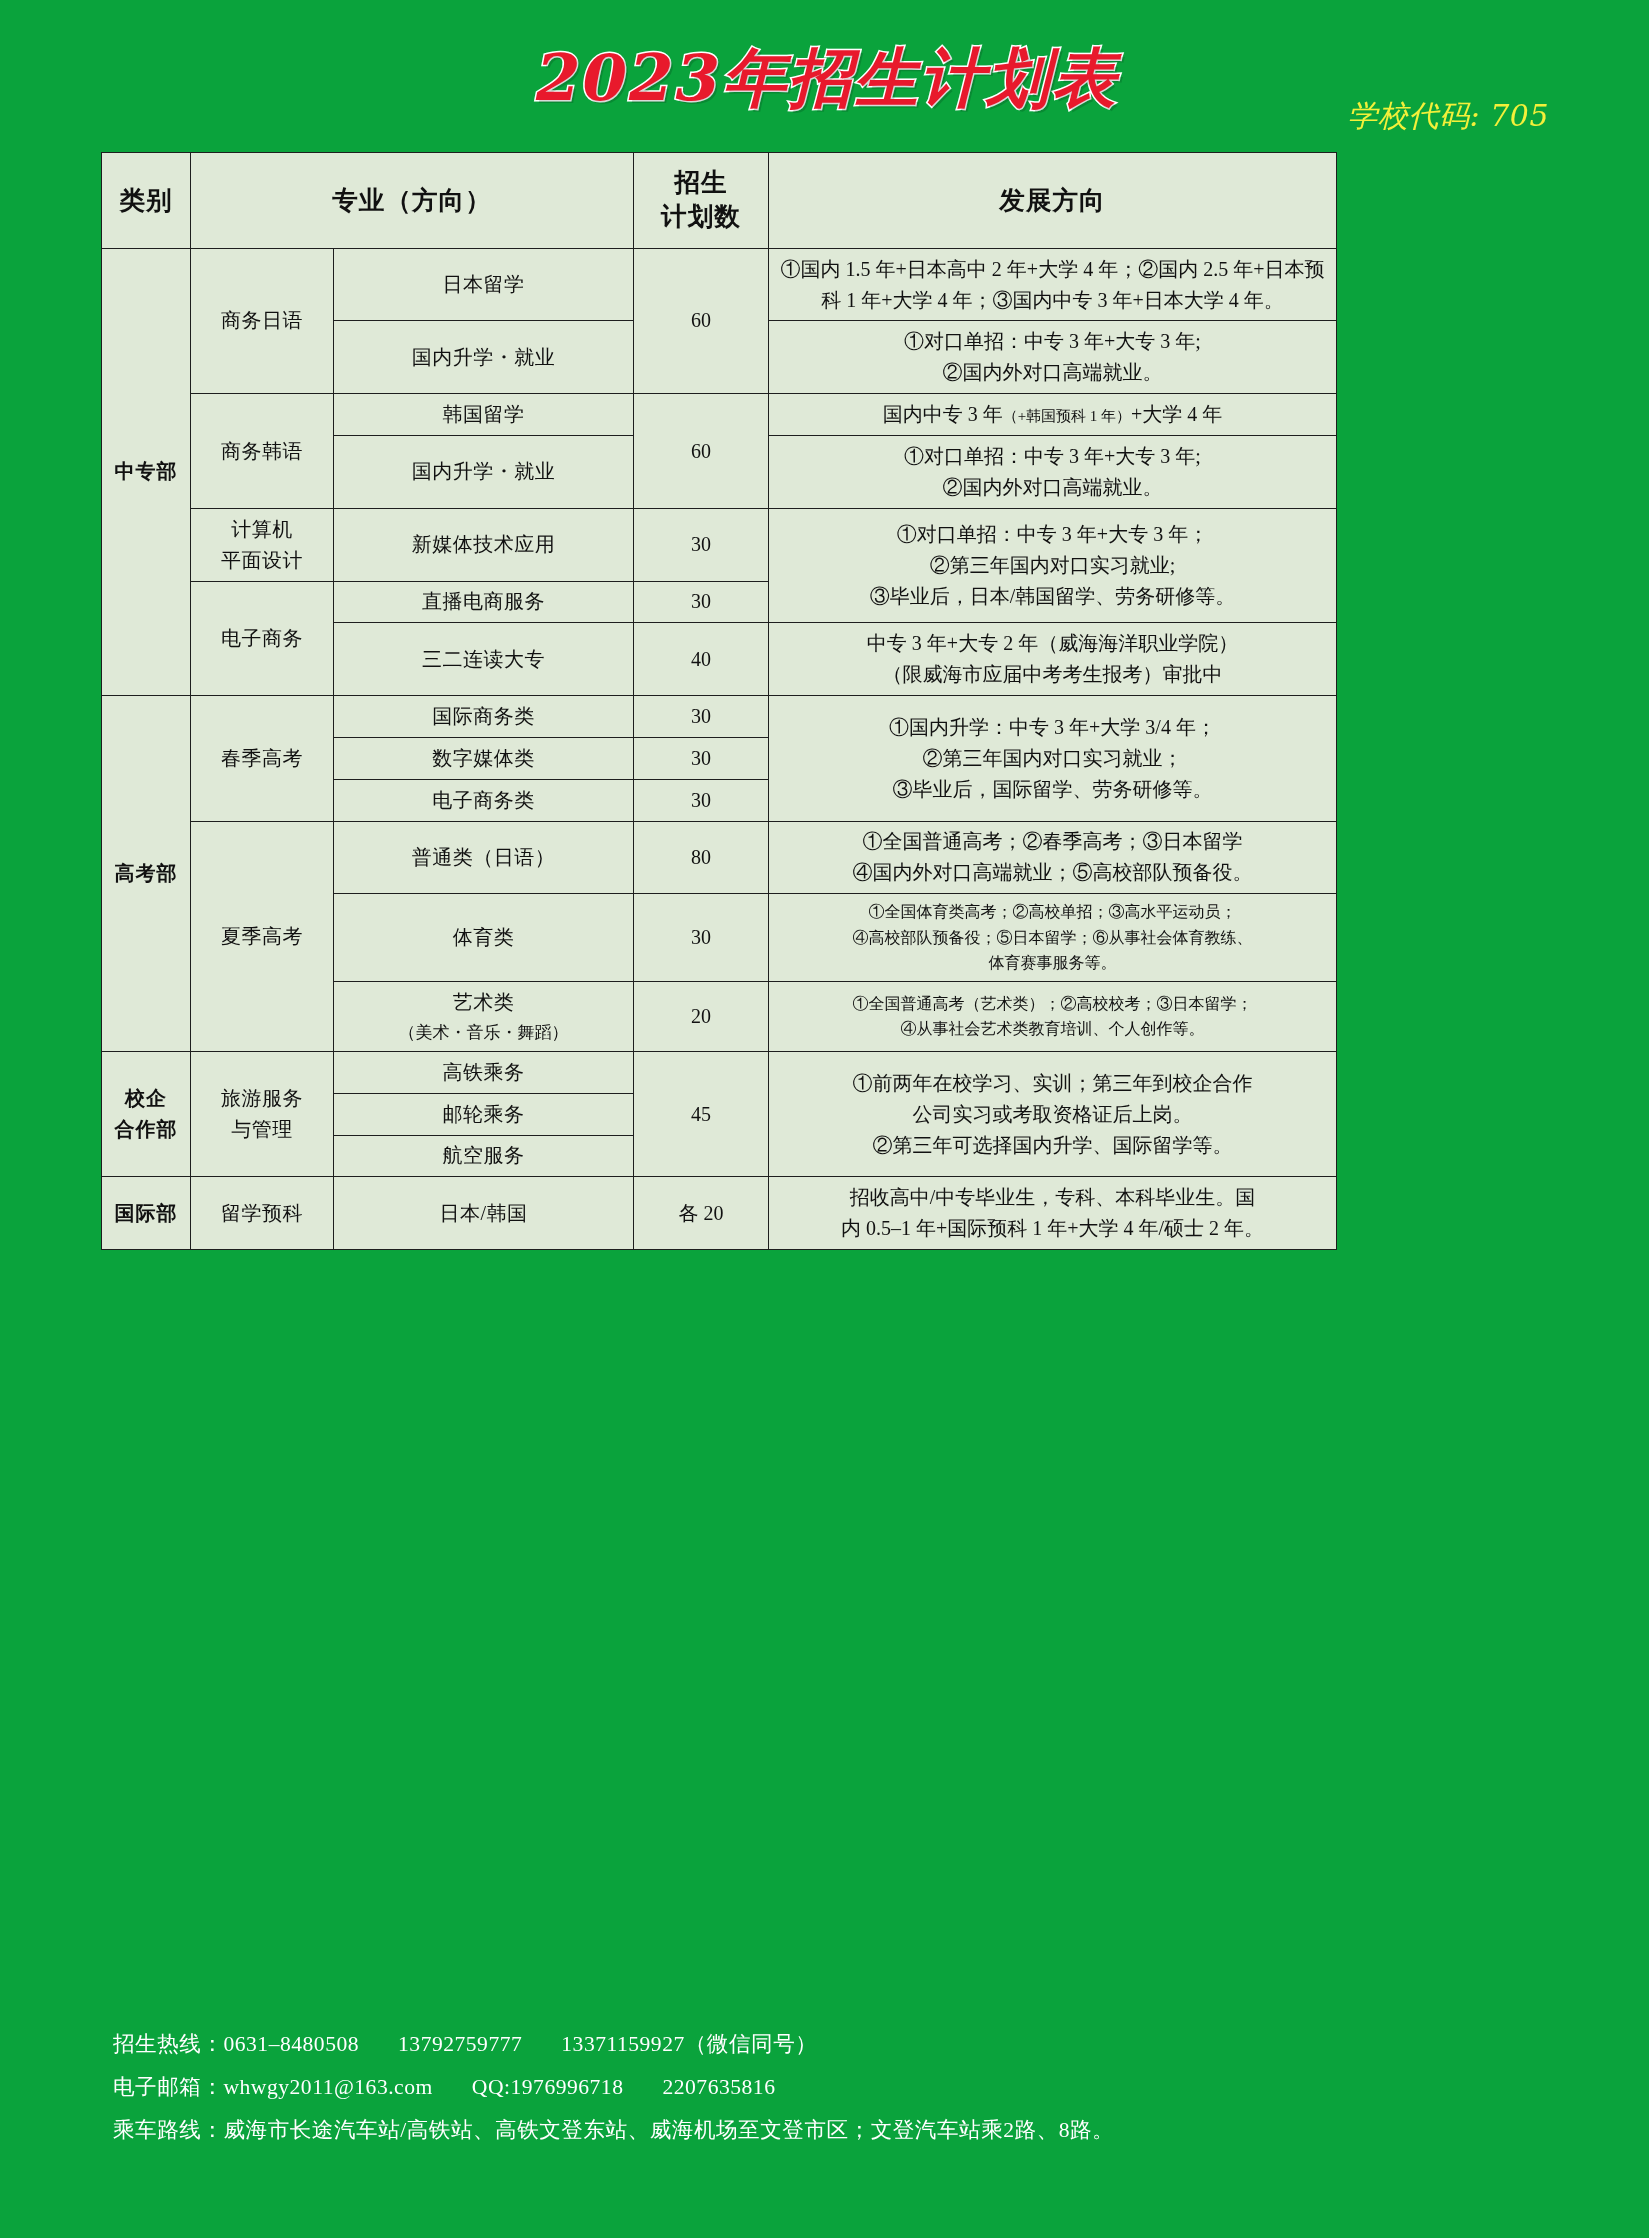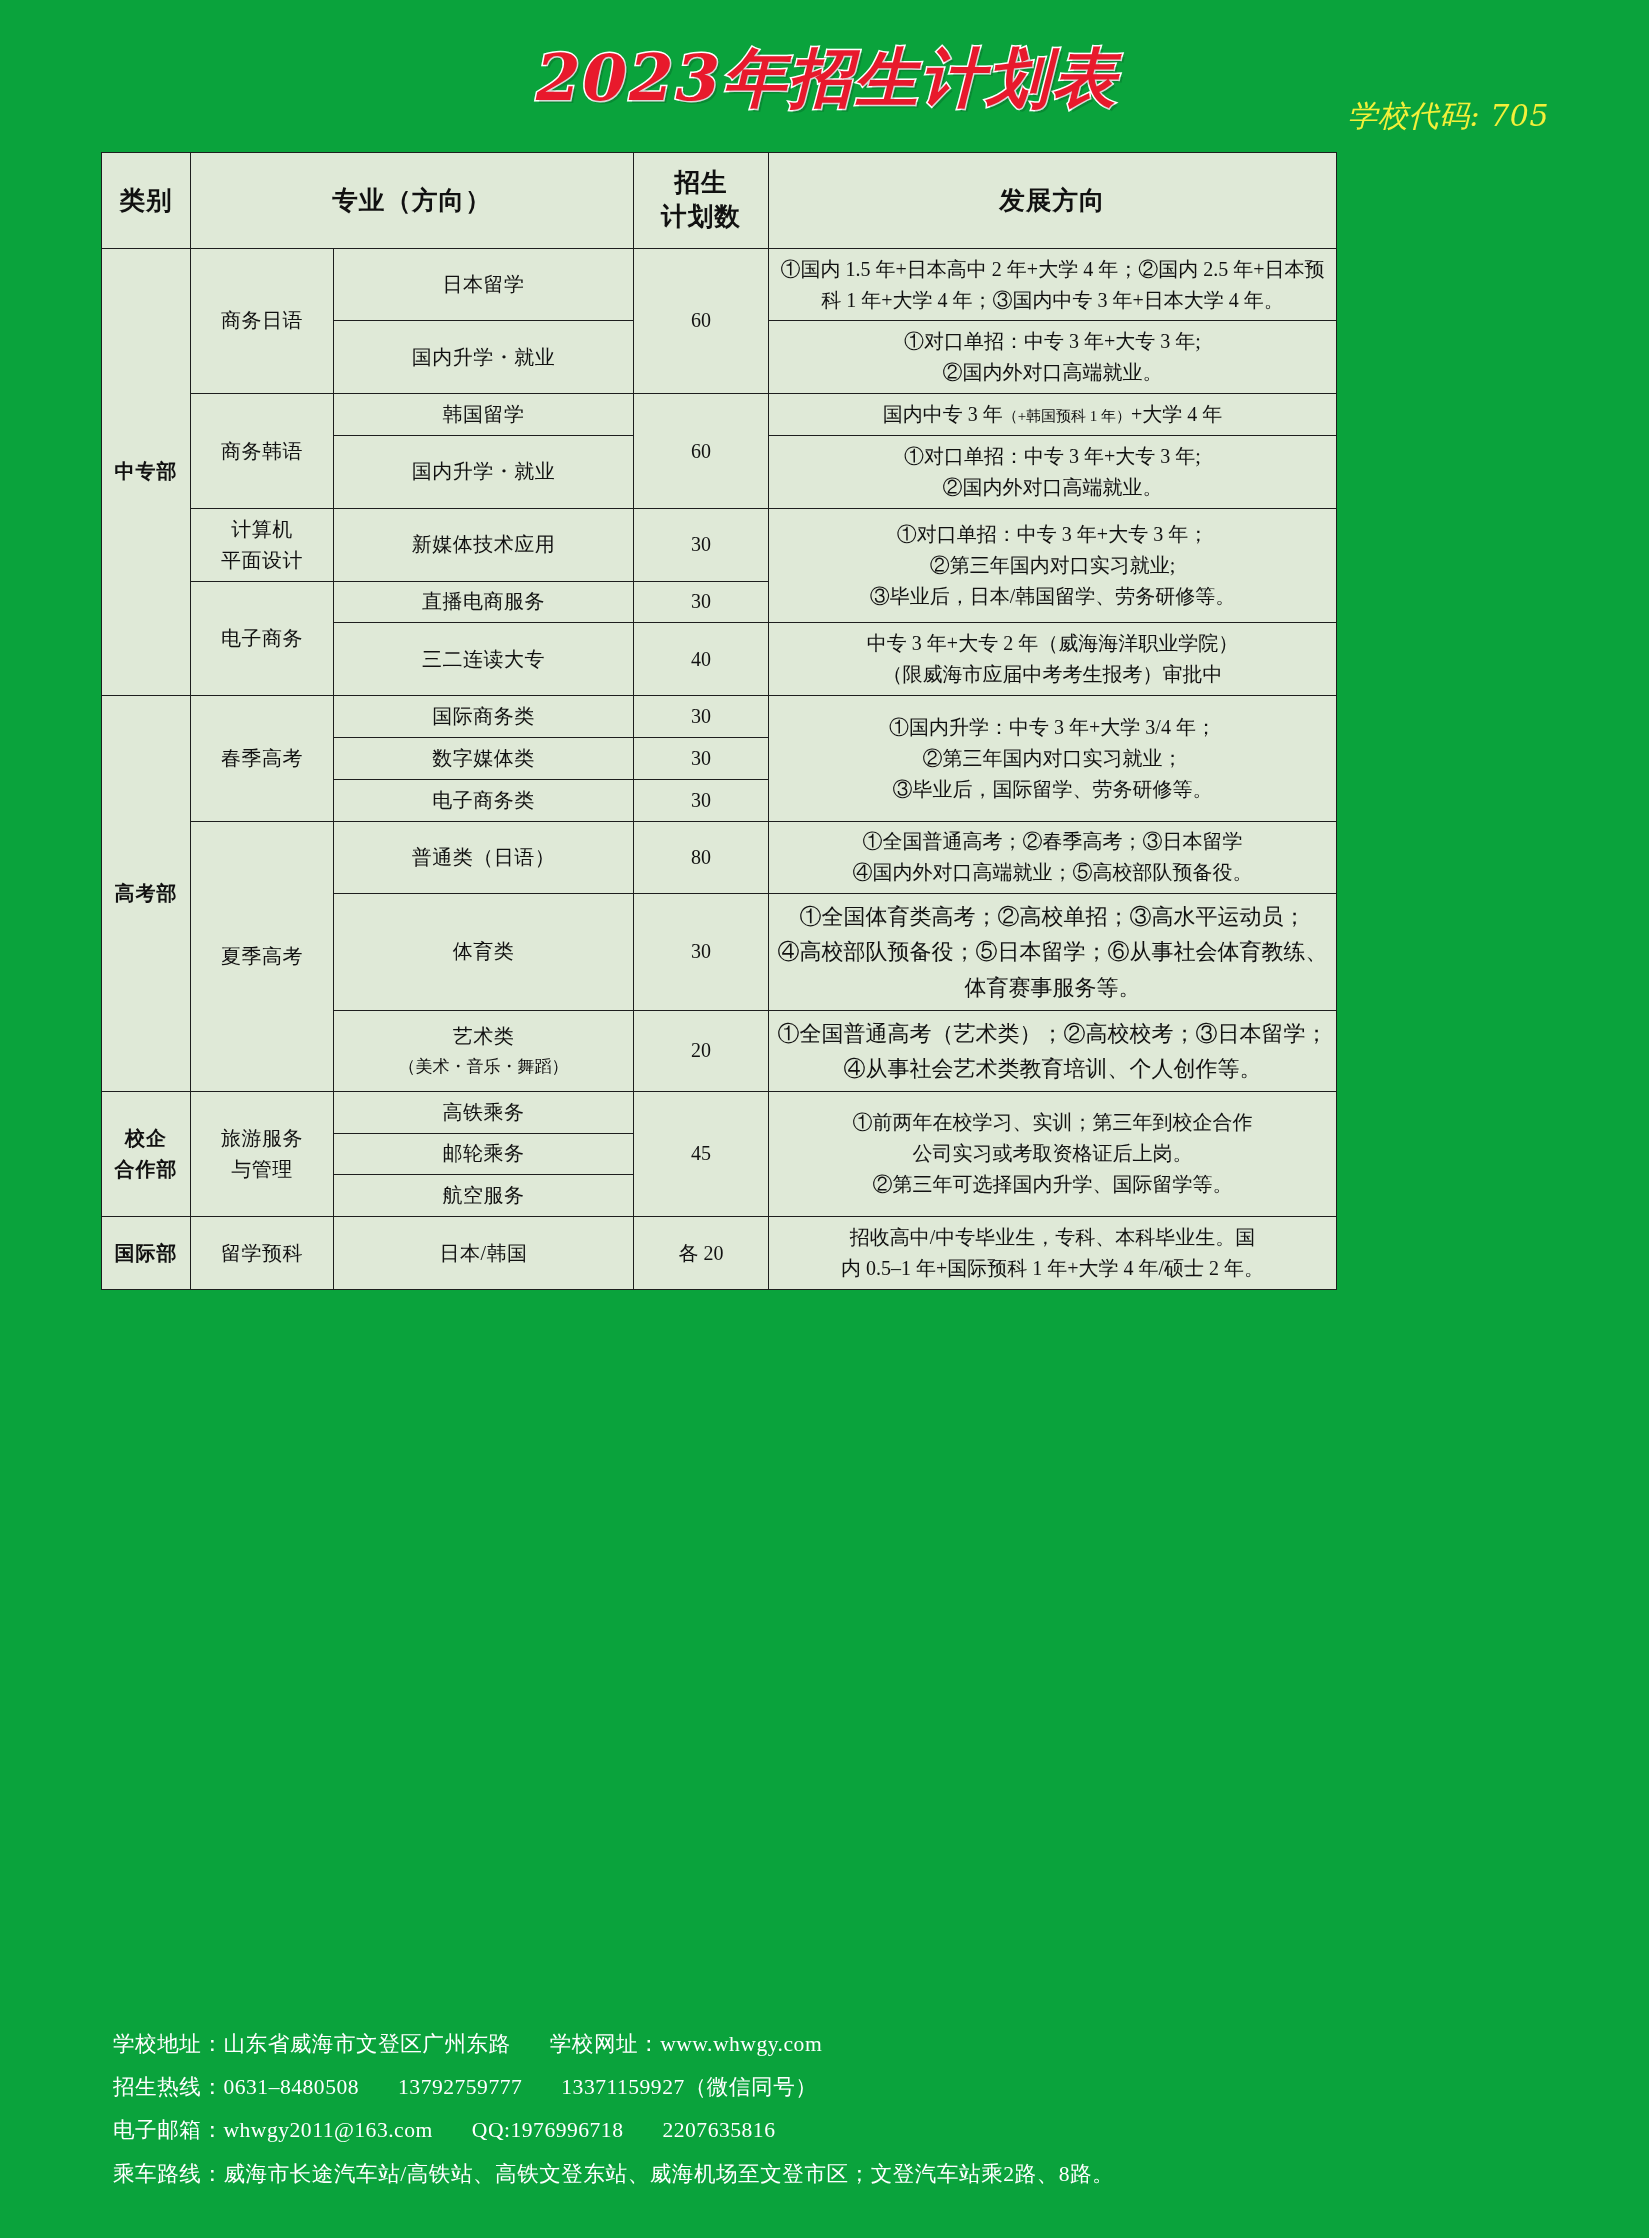--- a/index.html
+++ b/index.html
@@ -108,21 +108,21 @@
   td.num {
     font-size: 22px;
   }
   td.dev {
     text-align: left;
     padding: 8.9px 9.8px 8.9px 11.8px;
     font-size: 20px;
     line-height: 1.62;
   }
   td.dev.small {
-    font-size: 22px;
+    font-size: 16px;
     line-height: 1.6;
   }
   td.dev .tiny {
     font-size: 15px;
   }
   .hdr-two-line {
     line-height: 1.35;
   }
 
   
@@ -315,23 +315,20 @@
             <div>招收高中/中专毕业生，专科、本科毕业生。国</div>
             <div>内 0.5–1 年+国际预科 1 年+大学 4 年/硕士 2 年。</div>
           </td>
         </tr>
       </tbody>
     </table>
   </div>
 
   <div class="footer">
     <div class="row">
-      <span>学校地址：</span><span>山东省威海市文登区广州东路</span><span class="gap"></span><span>学校网址：</span><span>www.whwgy.com</span>
-    </div>
-    <div class="row">
       <span>招生热线：</span><span>0631–8480508</span><span class="gap"></span><span>13792759777</span><span class="gap"></span><span>13371159927（微信同号）</span>
     </div>
     <div class="row">
       <span>电子邮箱：</span><span>whwgy2011@163.com</span><span class="gap"></span><span>QQ:1976996718</span><span class="gap"></span><span>2207635816</span>
     </div>
     <div class="row">
       <span>乘车路线：</span><span>威海市长途汽车站/高铁站、高铁文登东站、威海机场至文登市区；文登汽车站乘2路、8路。</span>
     </div>
   </div>
 

